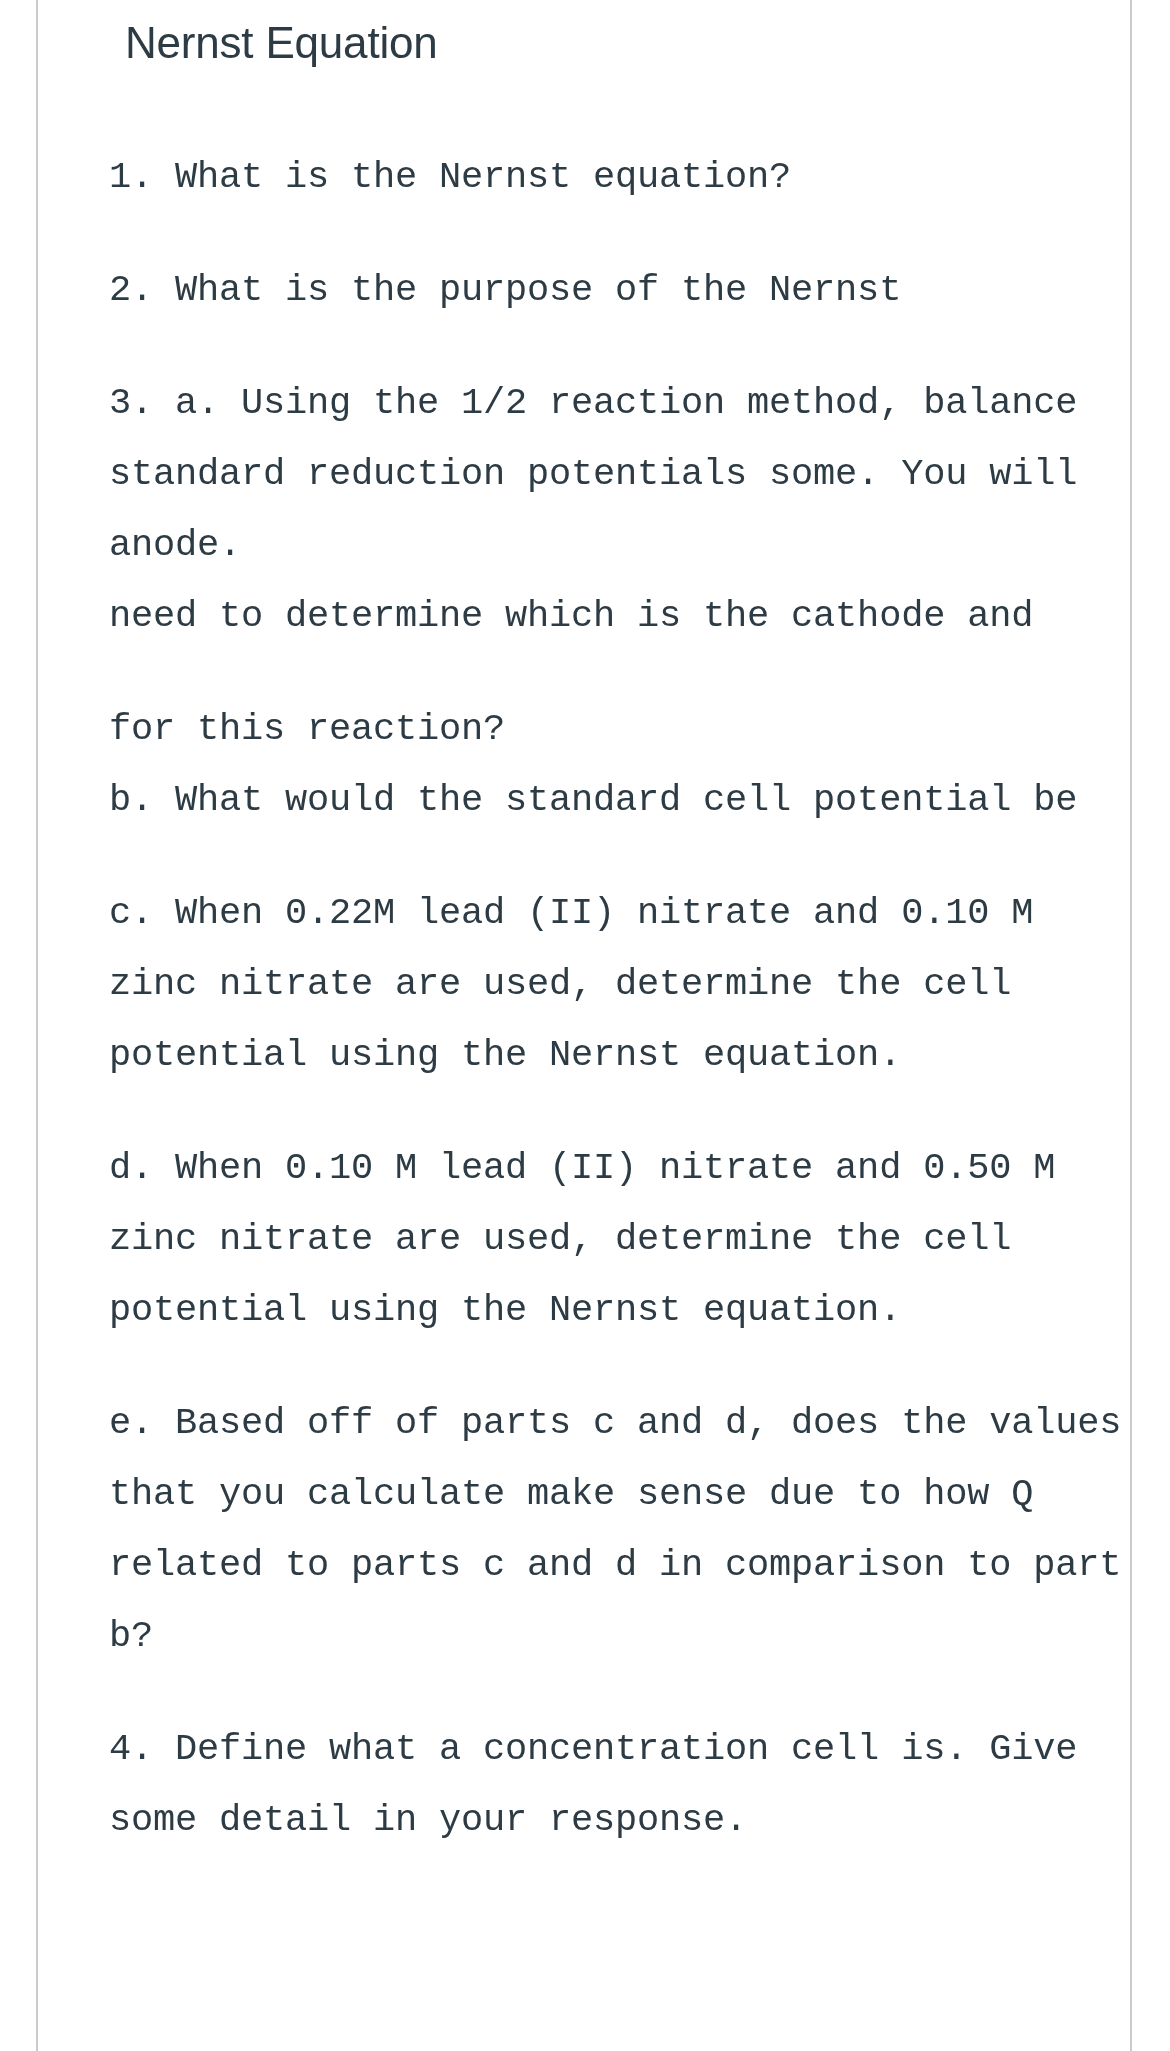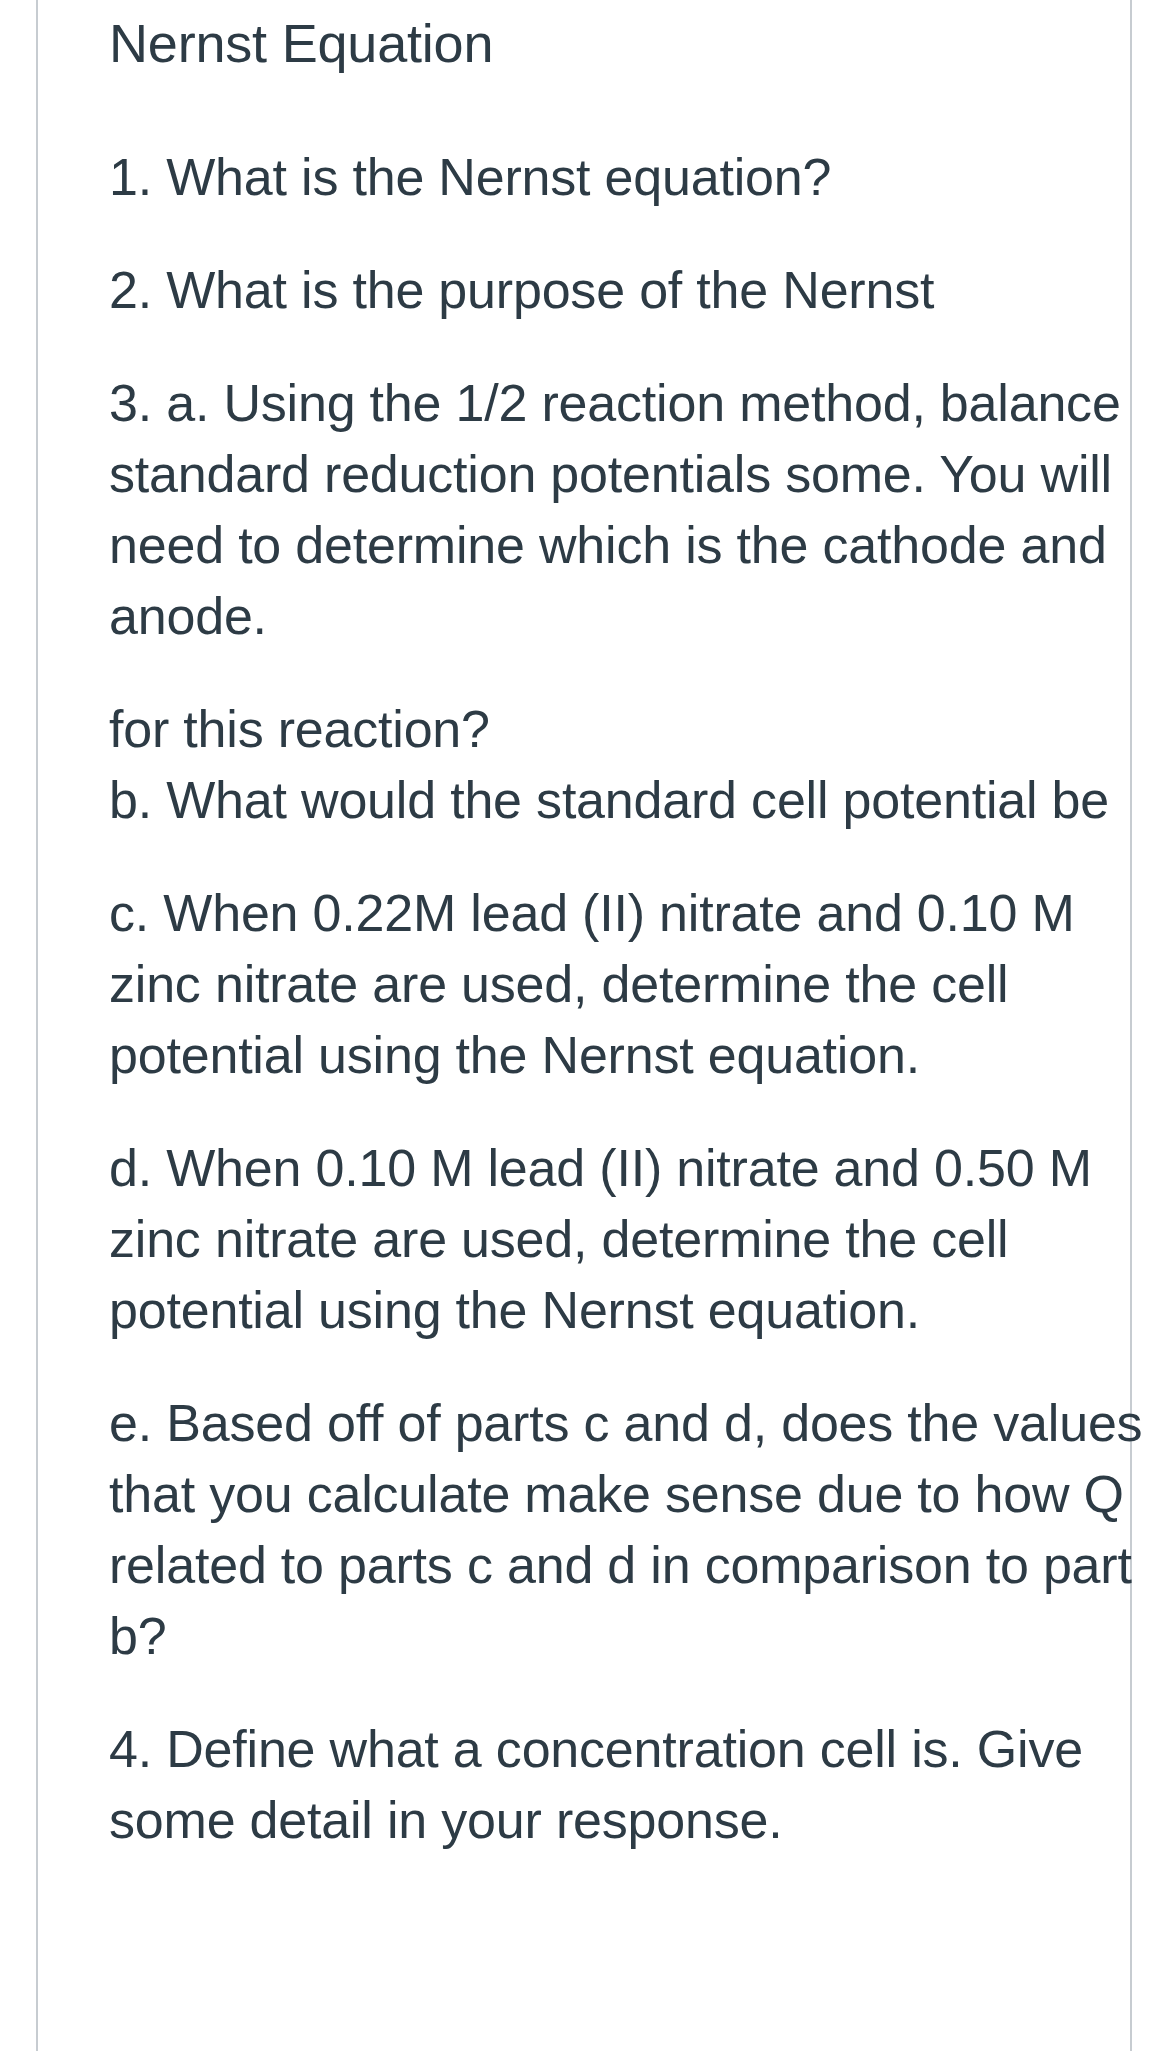--- a/index.html
+++ b/index.html
@@ -26,34 +26,35 @@
     top: 0;
     width: 1096px;
     height: 2051px;
     box-sizing: border-box;
     background: var(--bg);
     border-left: 2px solid var(--border);
     border-right: 2px solid var(--border);
     padding: 10px 56px 0 71px;
   }
   h1.page-title {
-    font-size: 54px;
+    font-size: 44px;
     line-height: 66px;
     font-weight: 300;
     letter-spacing: -0.2px;
-    margin: 0 0 66px 0;
+    margin: 0 0 66px 16px;
     color: var(--ink);
   }
   .question-list p {
     margin: 0 0 42px 0;
-    font-size: 52px;
+    font-size: 37px;
     line-height: 71px;
     font-weight: 300;
     letter-spacing: -0.2px;
     color: var(--ink);
+    font-family: Liberation Mono, monospace;
   }
   .question-list .line {
     display: block;
     white-space: nowrap;
   }
 </style>
 </head>
 <body>
 
 <div class="panel">
@@ -61,22 +62,22 @@
   <div class="question-list" id="question-list">
       <p>
         <span class="line">1. What is the Nernst equation?</span>
       </p>
       <p>
         <span class="line">2. What is the purpose of the Nernst</span>
       </p>
       <p>
         <span class="line">3. a. Using the 1/2 reaction method, balance</span>
         <span class="line">standard reduction potentials some. You will</span>
+        <span class="line">anode.</span>
         <span class="line">need to determine which is the cathode and</span>
-        <span class="line">anode.</span>
       </p>
       <p>
         <span class="line">for this reaction?</span>
         <span class="line">b. What would the standard cell potential be</span>
       </p>
       <p>
         <span class="line">c. When 0.22M lead (II) nitrate and 0.10 M</span>
         <span class="line">zinc nitrate are used, determine the cell</span>
         <span class="line">potential using the Nernst equation.</span>
       </p>

